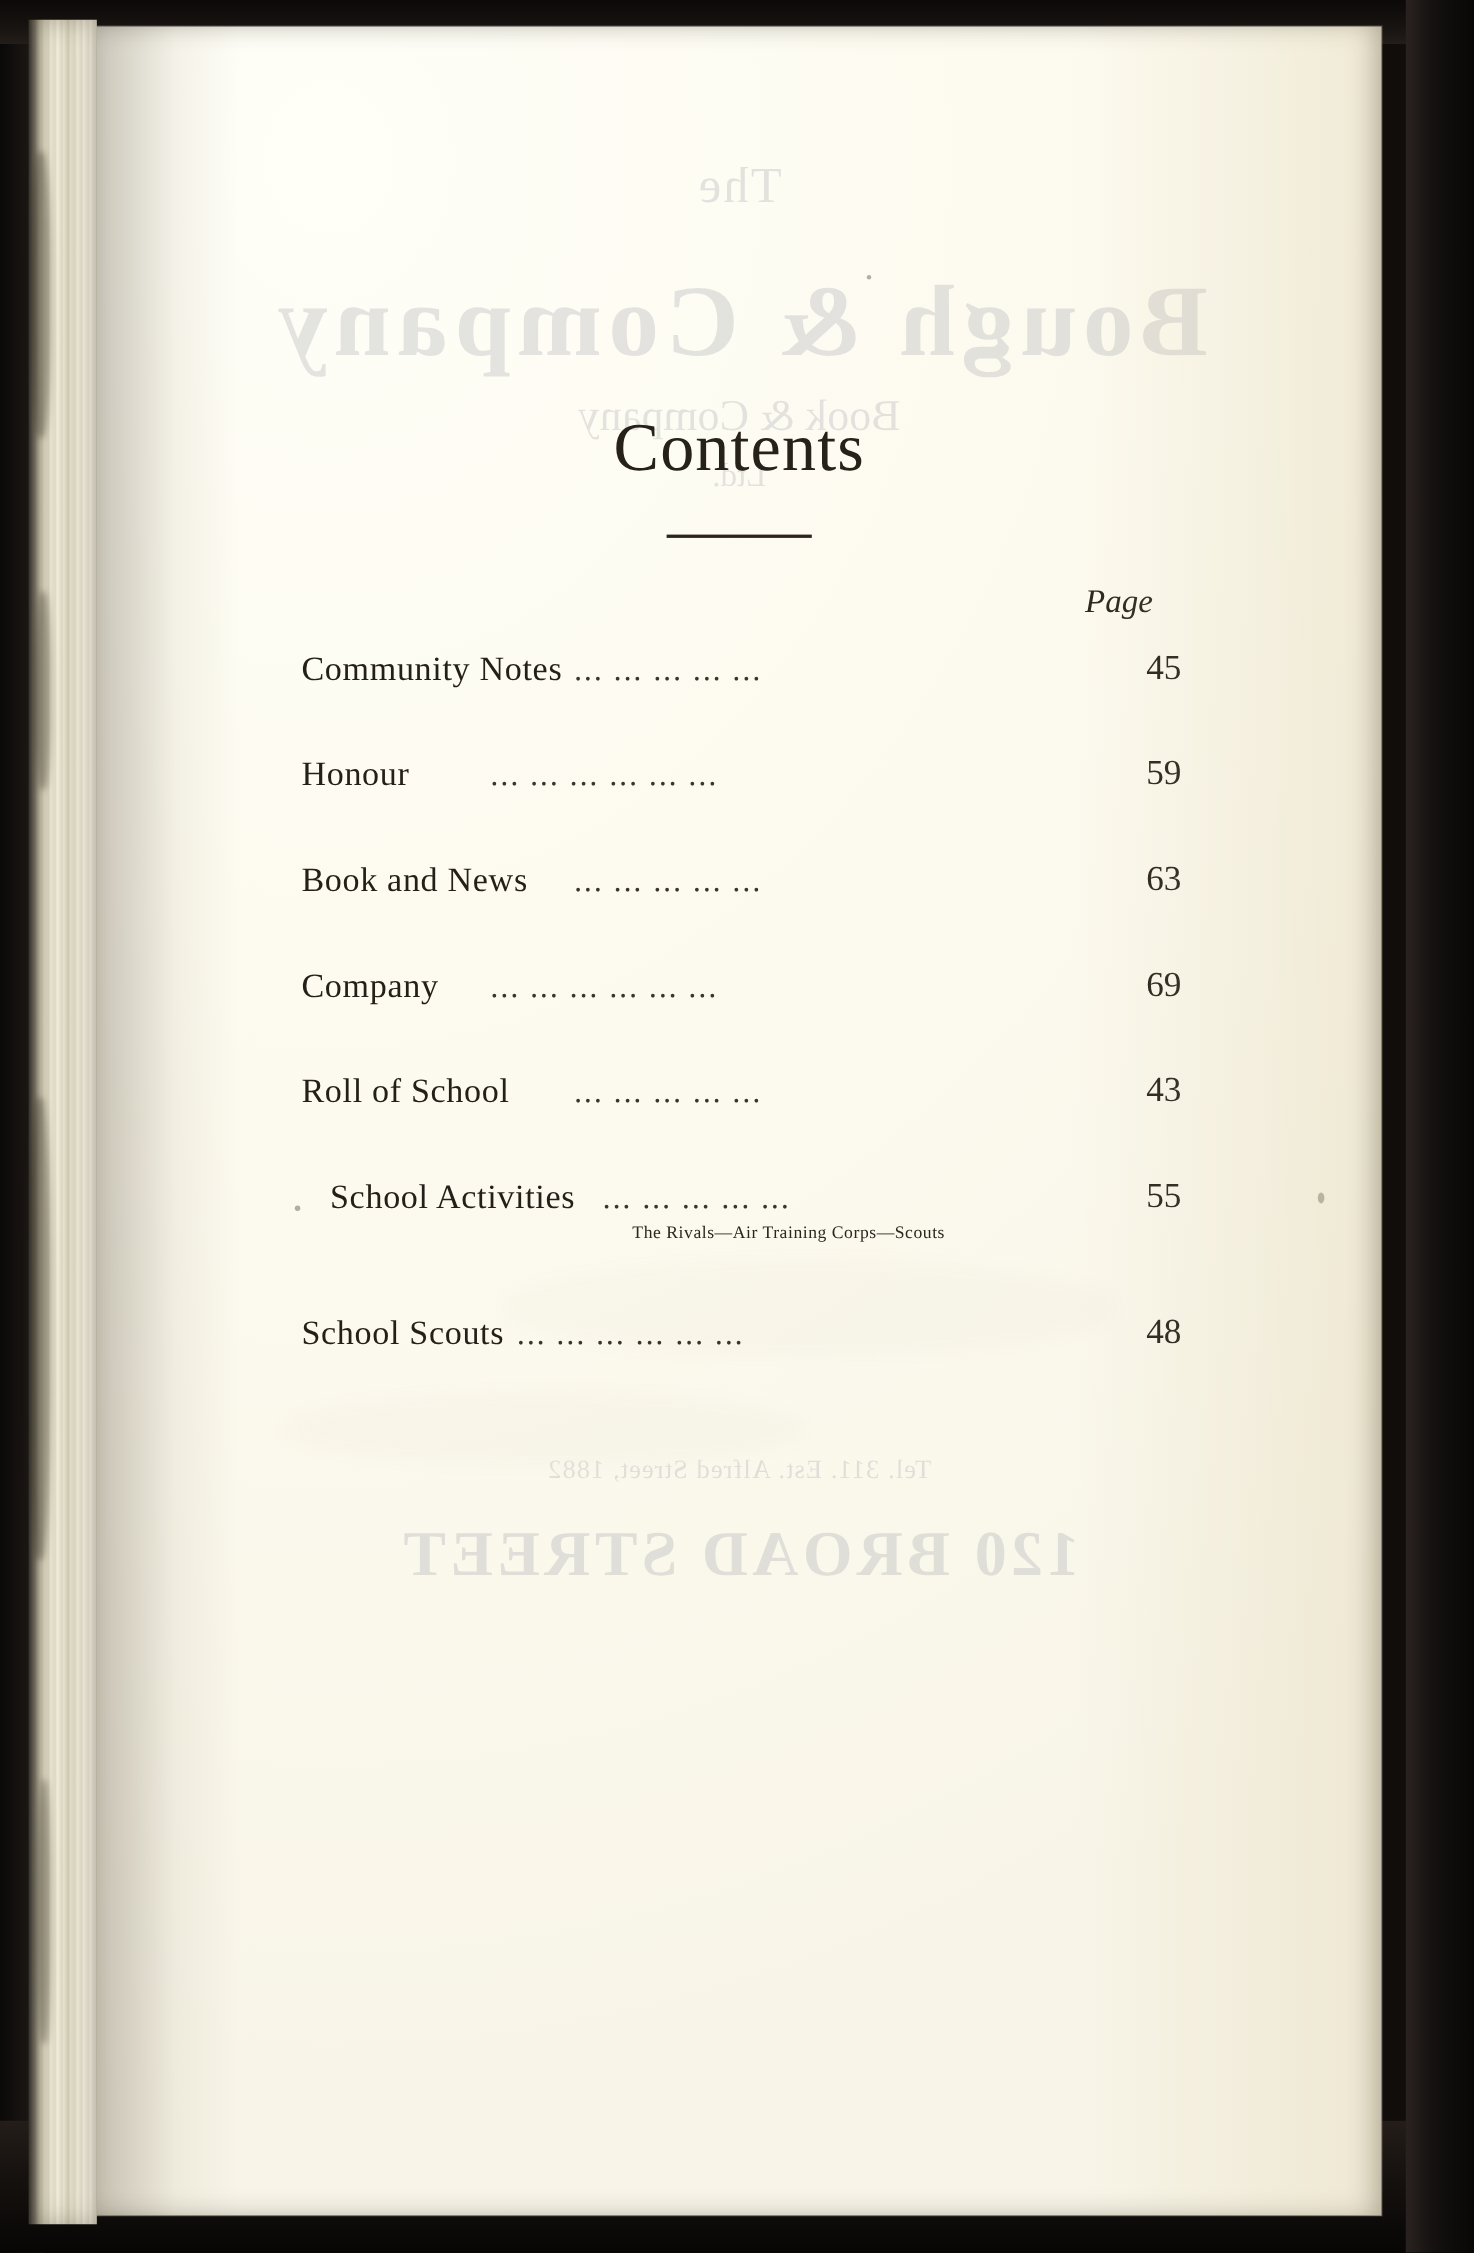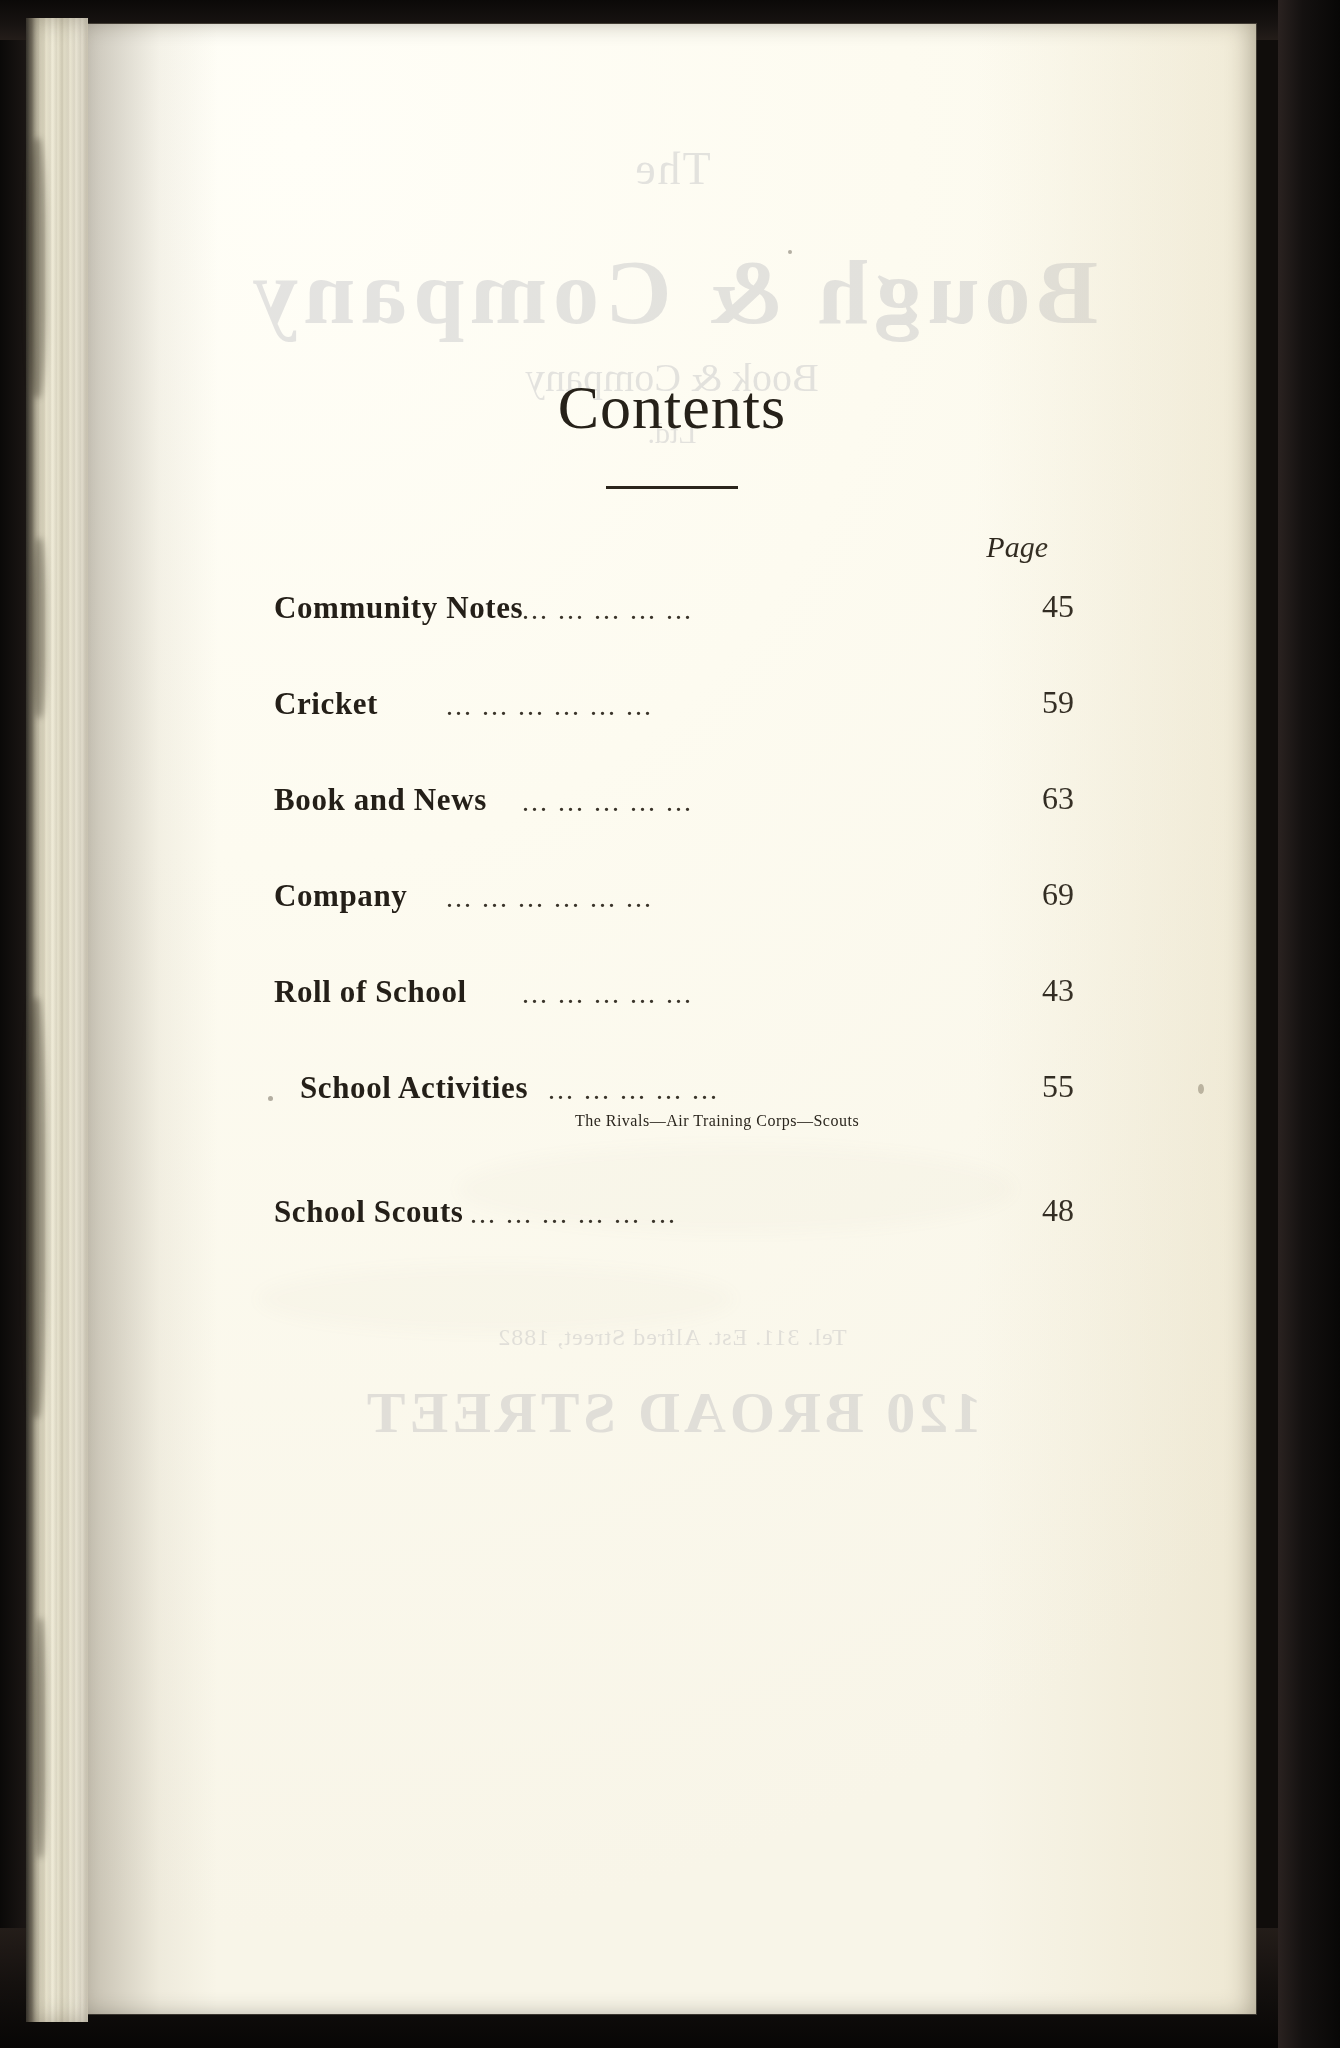--- a/index.html
+++ b/index.html
@@ -228,21 +228,20 @@
     height: 96px;
   }
   .row .entry {
     position: absolute;
     left: 0;
     top: 6px;
     font-size: 31px;
     letter-spacing: 0.6px;
     color: #241f18;
     white-space: nowrap;
-    font-weight: bold;
   }
   .row .dots {
     position: absolute;
     top: 10px;
     font-size: 28px;
     letter-spacing: 2px;
     color: #3a342a;
     white-space: nowrap;
   }
   .row .num {
@@ -316,21 +315,21 @@
 
       <div class="toc">
 
         <div class="row">
           <span class="entry">Community Notes</span>
           <span class="dots" style="left:248px;">...   ...   ...   ...   ...</span>
           <span class="num">45</span>
         </div>
 
         <div class="row">
-          <span class="entry">Cricket</span>
+          <span class="entry">Honour</span>
           <span class="dots" style="left:172px;">...   ...   ...   ...   ...   ...</span>
           <span class="num">59</span>
         </div>
 
         <div class="row">
           <span class="entry">Book and News</span>
           <span class="dots" style="left:248px;">...   ...   ...   ...   ...</span>
           <span class="num">63</span>
         </div>
 

